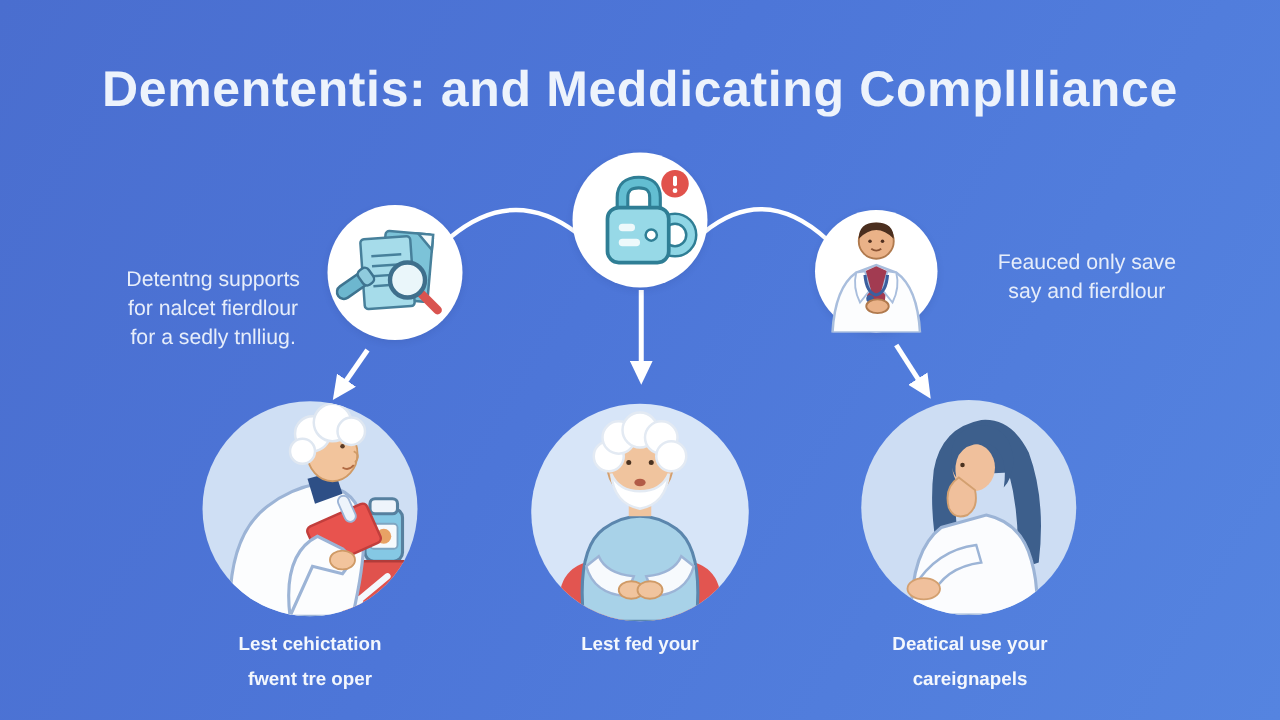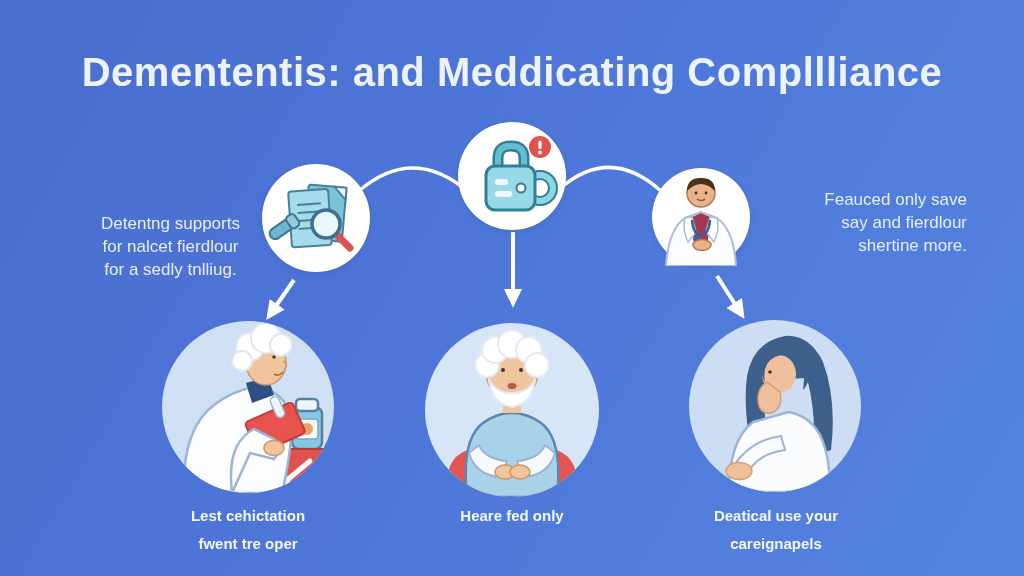--- a/index.html
+++ b/index.html
@@ -20,21 +20,21 @@
   .bubble-doctor{left:652px;top:168px;width:98px;height:98px;}
   .portrait{position:absolute;border-radius:50%;overflow:hidden;}
   .portrait svg{width:100%;height:100%;display:block;}
   .portrait-left{left:162px;top:321px;width:172px;height:172px;background:#cfdff4;}
   .portrait-center{left:425px;top:323px;width:174px;height:174px;background:#d7e5f8;}
   .portrait-right{left:689px;top:320px;width:172px;height:172px;background:#cdddf3;}
   .note{
     position:absolute;font-size:17px;line-height:23px;font-weight:500;color:#e6edfa;
   }
   .note-left{left:78px;top:184px;width:185px;text-align:center;margin-top:28px;}
-  .note-right{left:772px;top:188px;width:195px;text-align:right;}
+  .note-right{left:772px;top:198px;width:195px;text-align:center;}
   .caption{
     position:absolute;top:502px;width:210px;text-align:center;
     font-size:15px;line-height:28px;font-weight:600;color:#f3f7fd;
   }
   .caption-left{left:143px;}
   .caption-center{left:407px;}
   .caption-right{left:671px;}
 </style>
 </head>
 <body>
@@ -58,21 +58,20 @@
 
   <div class="note note-left">
     <div>Detentng supports</div>
     <div>for nalcet fierdlour</div>
     <div>for a sedly tnlliug.</div>
   </div>
 
   <div class="note note-right">
     <div>Feauced only save</div>
     <div>say and fierdlour</div>
-    <div>shertine more.</div>
   </div>
 
   <div class="bubble bubble-doc">
     <svg viewBox="0 0 108 108">
       <g transform="rotate(5 62 52)">
         <rect x="44" y="22" width="38" height="54" rx="3" fill="#7cc3d8" stroke="#47809b" stroke-width="2"></rect>
         <path d="M70,22 L82,22 L82,34 Z" fill="#f4fafc" stroke="#47809b" stroke-width="2"></path>
       </g>
       <g transform="rotate(-4 50 54)">
         <rect x="28" y="26" width="40" height="56" rx="3" fill="#a6dcea" stroke="#47809b" stroke-width="2"></rect>
@@ -186,20 +185,20 @@
       <path d="M42,150 Q60,120 92,116 L96,130 Q66,134 56,158 Z" fill="#fbfcfe" stroke="#9cb4d6" stroke-width="2"></path>
       <ellipse cx="50" cy="151" rx="13" ry="8.5" fill="#f0c09c" stroke="#d3a070" stroke-width="1.5"></ellipse>
     </svg>
   </div>
 
   <div class="caption caption-left">
     <div>Lest cehictation</div>
     <div>fwent tre oper</div>
   </div>
   <div class="caption caption-center">
-    <div>Heare fed only</div>
+    <div>Lest fed your</div>
   </div>
   <div class="caption caption-right">
     <div>Deatical use your</div>
     <div>careignapels</div>
   </div>
 
 </div>
 
 </body></html>

